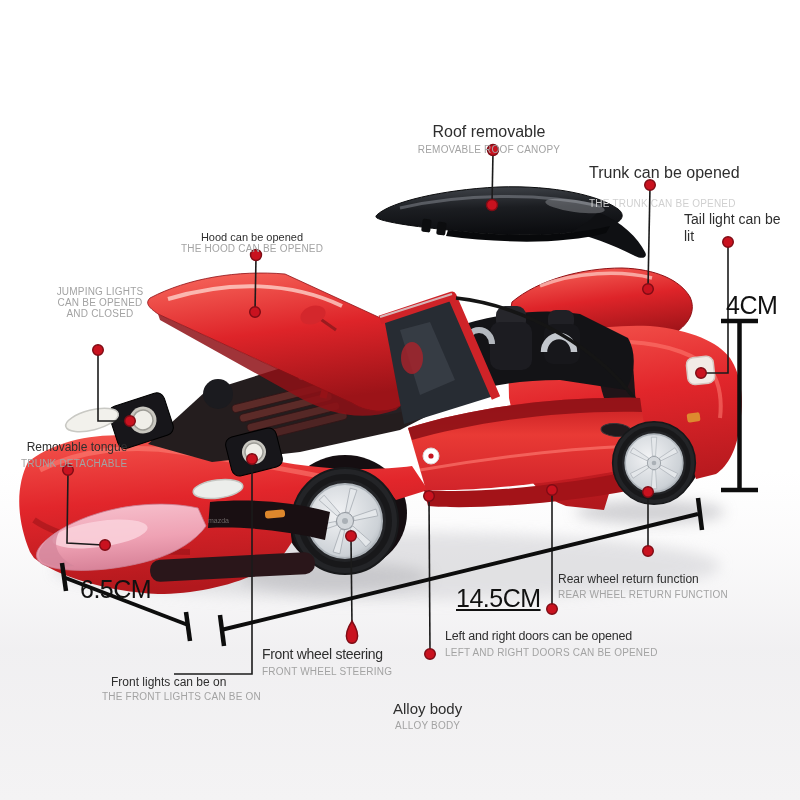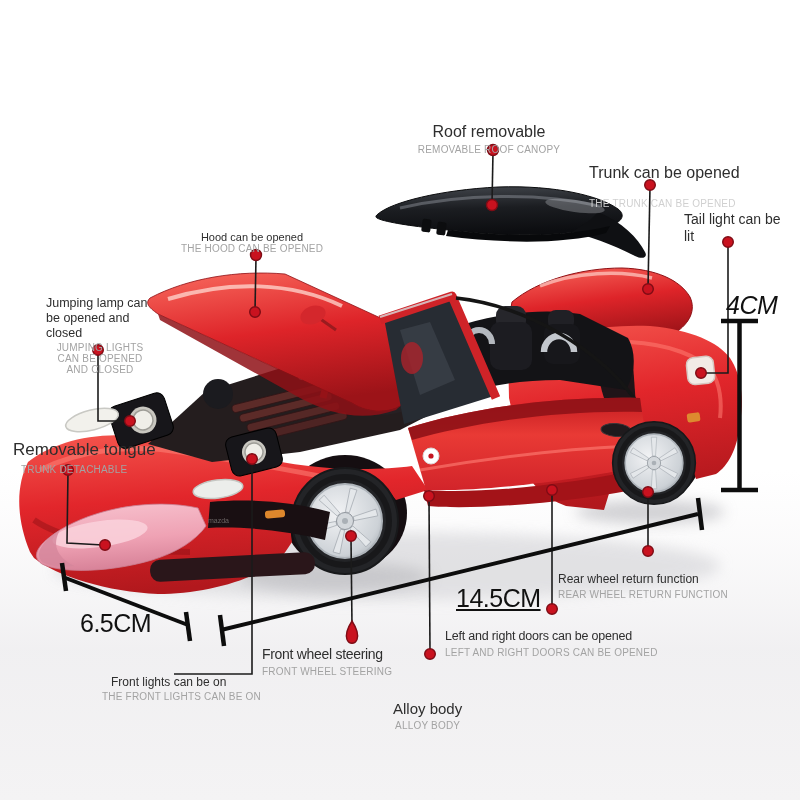--- a/index.html
+++ b/index.html
@@ -18,40 +18,40 @@
   .lbl-trunk .s{margin-top:16px;color:#d0d0d0;filter:blur(.5px);white-space:nowrap;}
   .lbl-tail{left:684px;top:199px;width:100px;}
   .lbl-tail .t{font-size:14px;line-height:1.2;}
   .lbl-hood{left:252px;top:219px;transform:translateX(-50%);text-align:center;}
   .lbl-hood .t{font-size:11px;white-space:nowrap;}
   .lbl-hood .s{white-space:nowrap;}
   .lbl-jump{left:46px;top:284px;width:114px;}
   .lbl-jump .t{font-size:12.5px;line-height:1.18;}
   .lbl-jump .s{margin-top:2px;width:104px;margin-left:2px;text-align:center;}
   .lbl-tongue{left:13px;top:428px;}
-  .lbl-tongue .t{font-size:17px;white-space:nowrap;text-align:right;}
+  .lbl-tongue .t{font-size:12px;white-space:nowrap;text-align:right;}
   .lbl-tongue .s{margin-top:4px;margin-left:8px;white-space:nowrap;}
   .lbl-frontlights{left:111px;top:663px;width:128px;}
   .lbl-frontlights .t{font-size:12px;line-height:1.2;}
   .lbl-frontlights .s{margin-top:2px;margin-left:-9px;white-space:nowrap;}
   .lbl-frontwheel{left:262px;top:634px;}
   .lbl-frontwheel .t{font-size:14px;letter-spacing:-.3px;white-space:nowrap;}
   .lbl-frontwheel .s{margin-top:4px;text-align:center;white-space:nowrap;}
   .lbl-alloy{left:393px;top:688px;text-align:center;}
   .lbl-alloy .t{font-size:15px;white-space:nowrap;}
   .lbl-alloy .s{margin-top:3px;white-space:nowrap;}
   .lbl-doors{left:445px;top:617px;}
   .lbl-doors .t{font-size:12.5px;letter-spacing:-.2px;white-space:nowrap;}
   .lbl-doors .s{margin-top:4px;text-align:center;white-space:nowrap;}
   .lbl-rearwheel{left:558px;top:560px;}
   .lbl-rearwheel .t{font-size:12px;white-space:nowrap;}
   .lbl-rearwheel .s{margin-top:3px;text-align:center;white-space:nowrap;}
   .meas{position:absolute;color:#111;font-size:25px;font-weight:400;letter-spacing:-.5px;}
-  .meas-4cm{left:726px;top:291px;font-style:italic;}
-  .meas-65{left:80px;top:609px;}
+  .meas-4cm{left:726px;top:291px;}
+  .meas-65{left:80px;top:575px;}
   .meas-145{left:456px;top:584px;text-decoration:underline;}
 </style>
 </head>
 <body>
 
 <div class="stage">
 
 <svg class="art" viewBox="0 0 800 800" aria-hidden="true">
   <defs>
     <linearGradient id="floorG" x1="0" y1="0" x2="0" y2="1">
@@ -316,21 +316,20 @@
 <div class="label lbl-tail">
   <div class="t">Tail light can be lit</div>
 </div>
 
 <div class="label lbl-hood">
   <div class="t">Hood can be opened</div>
   <div class="s">THE HOOD CAN BE OPENED</div>
 </div>
 
 <div class="label lbl-jump">
-  <div class="t">Jumping lamp can be opened and closed</div>
   <div class="s">JUMPING LIGHTS CAN BE OPENED AND CLOSED</div>
 </div>
 
 <div class="label lbl-tongue">
   <div class="t">Removable tongue</div>
   <div class="s">TRUNK DETACHABLE</div>
 </div>
 
 <div class="label lbl-frontwheel">
   <div class="t">Front wheel steering</div>

